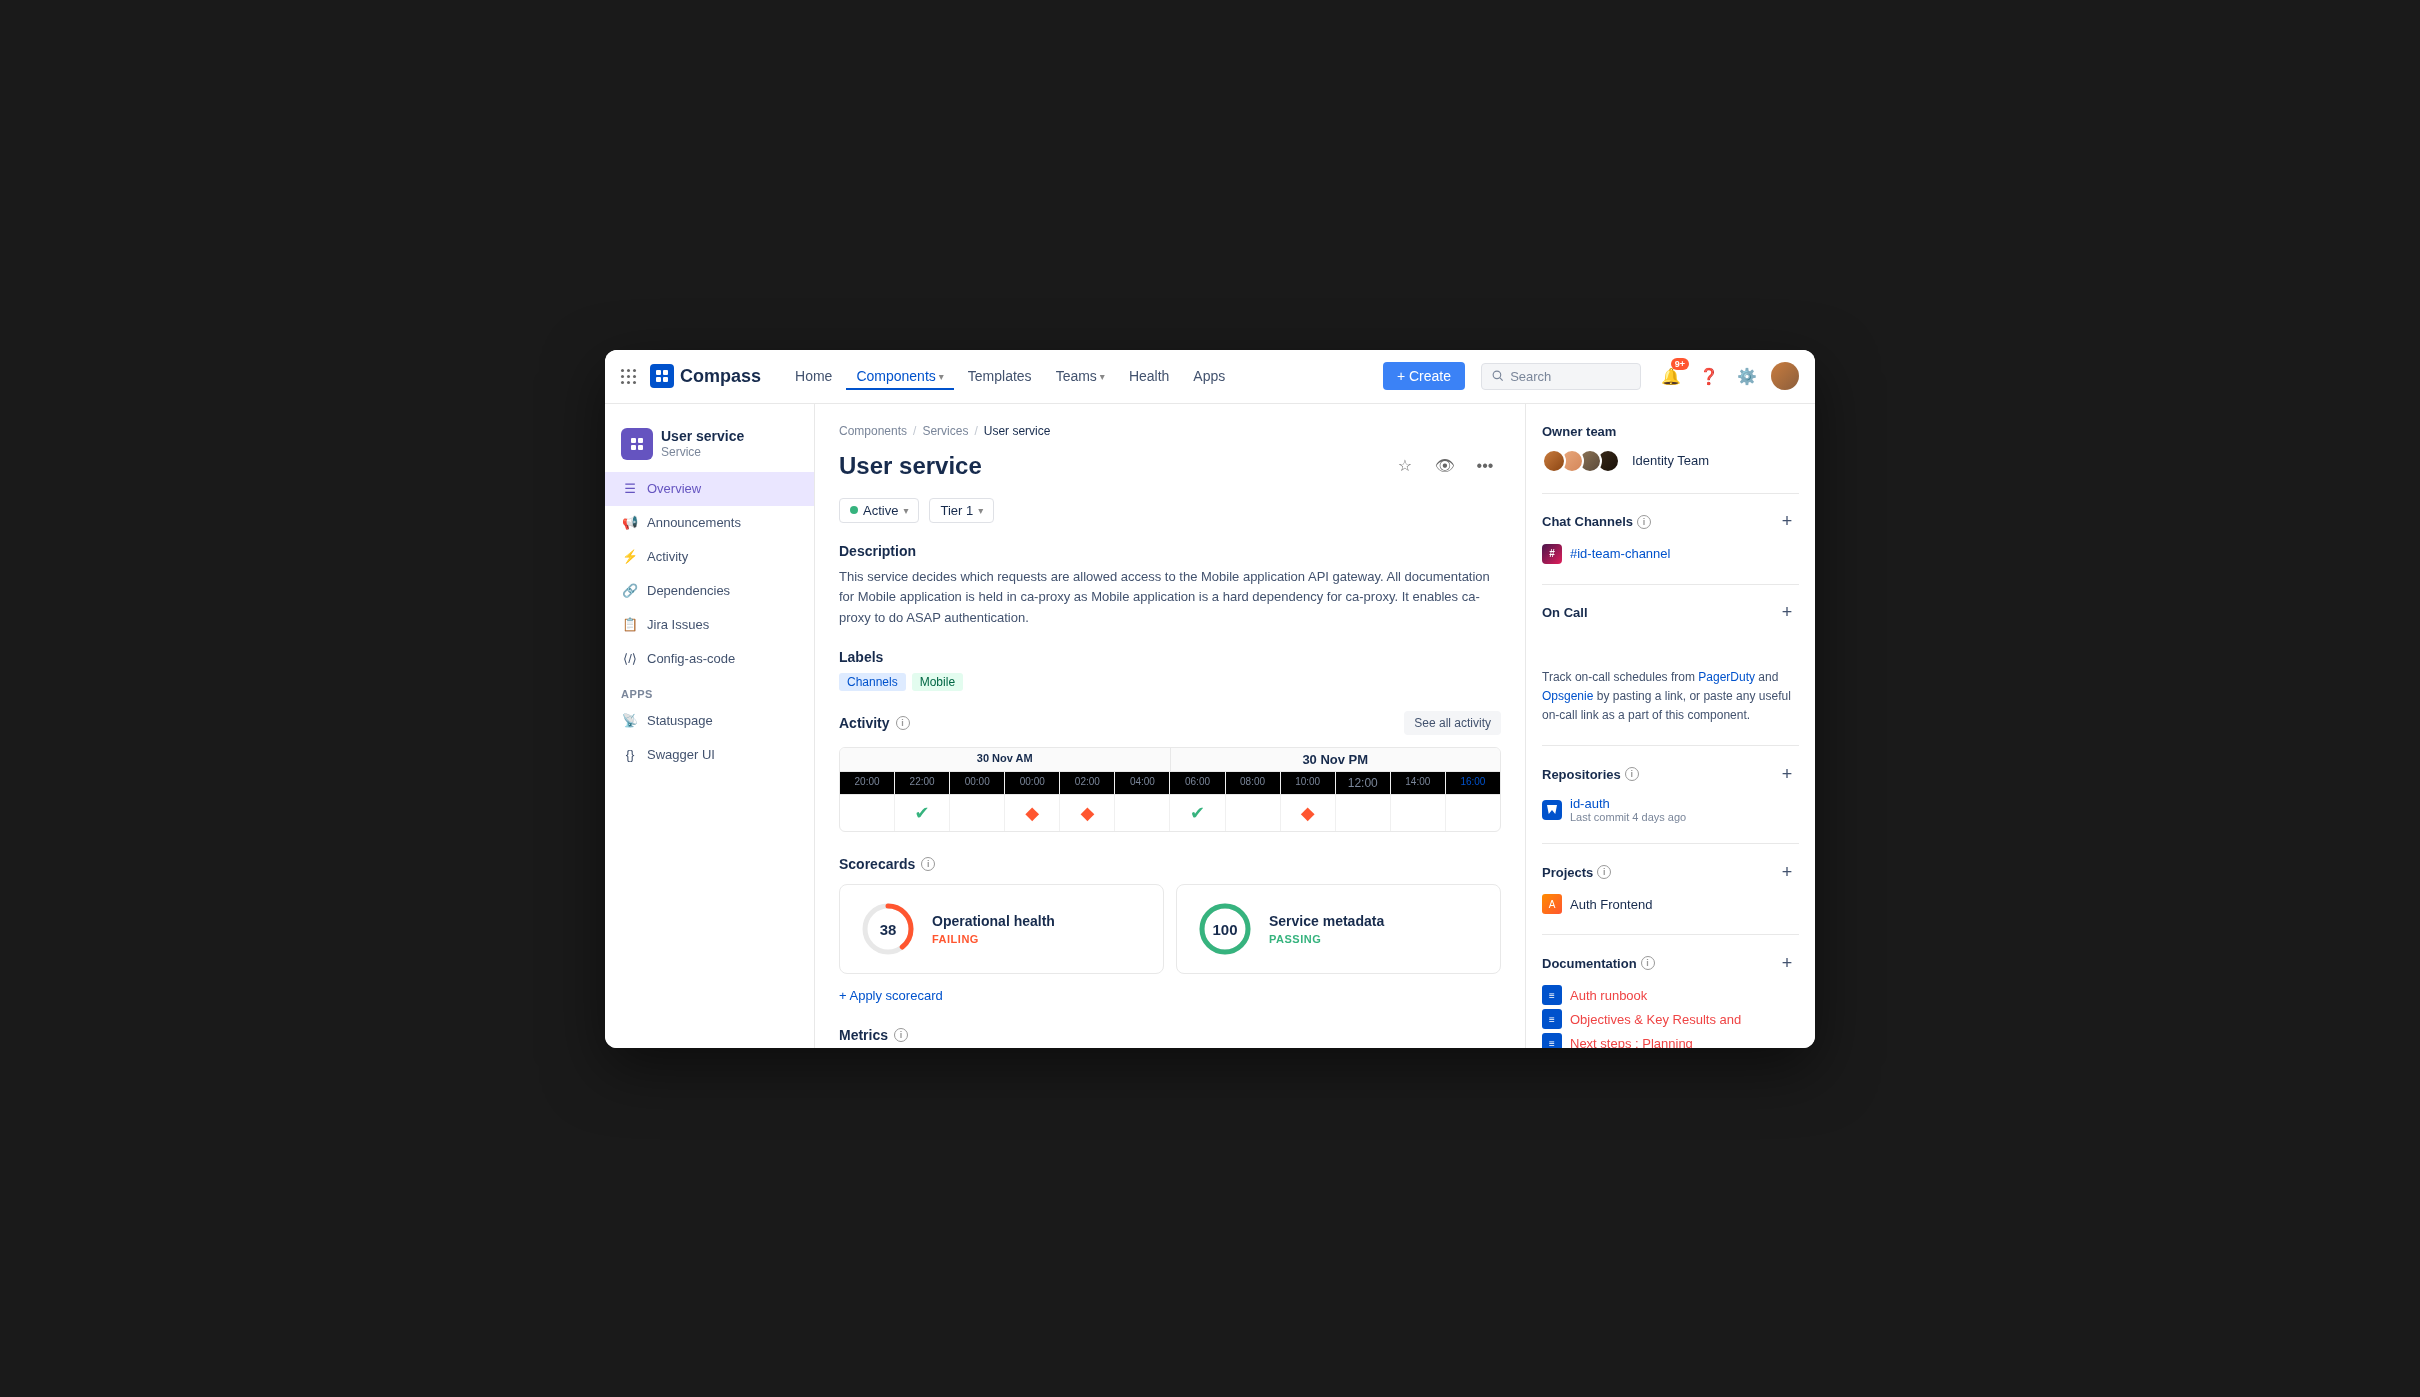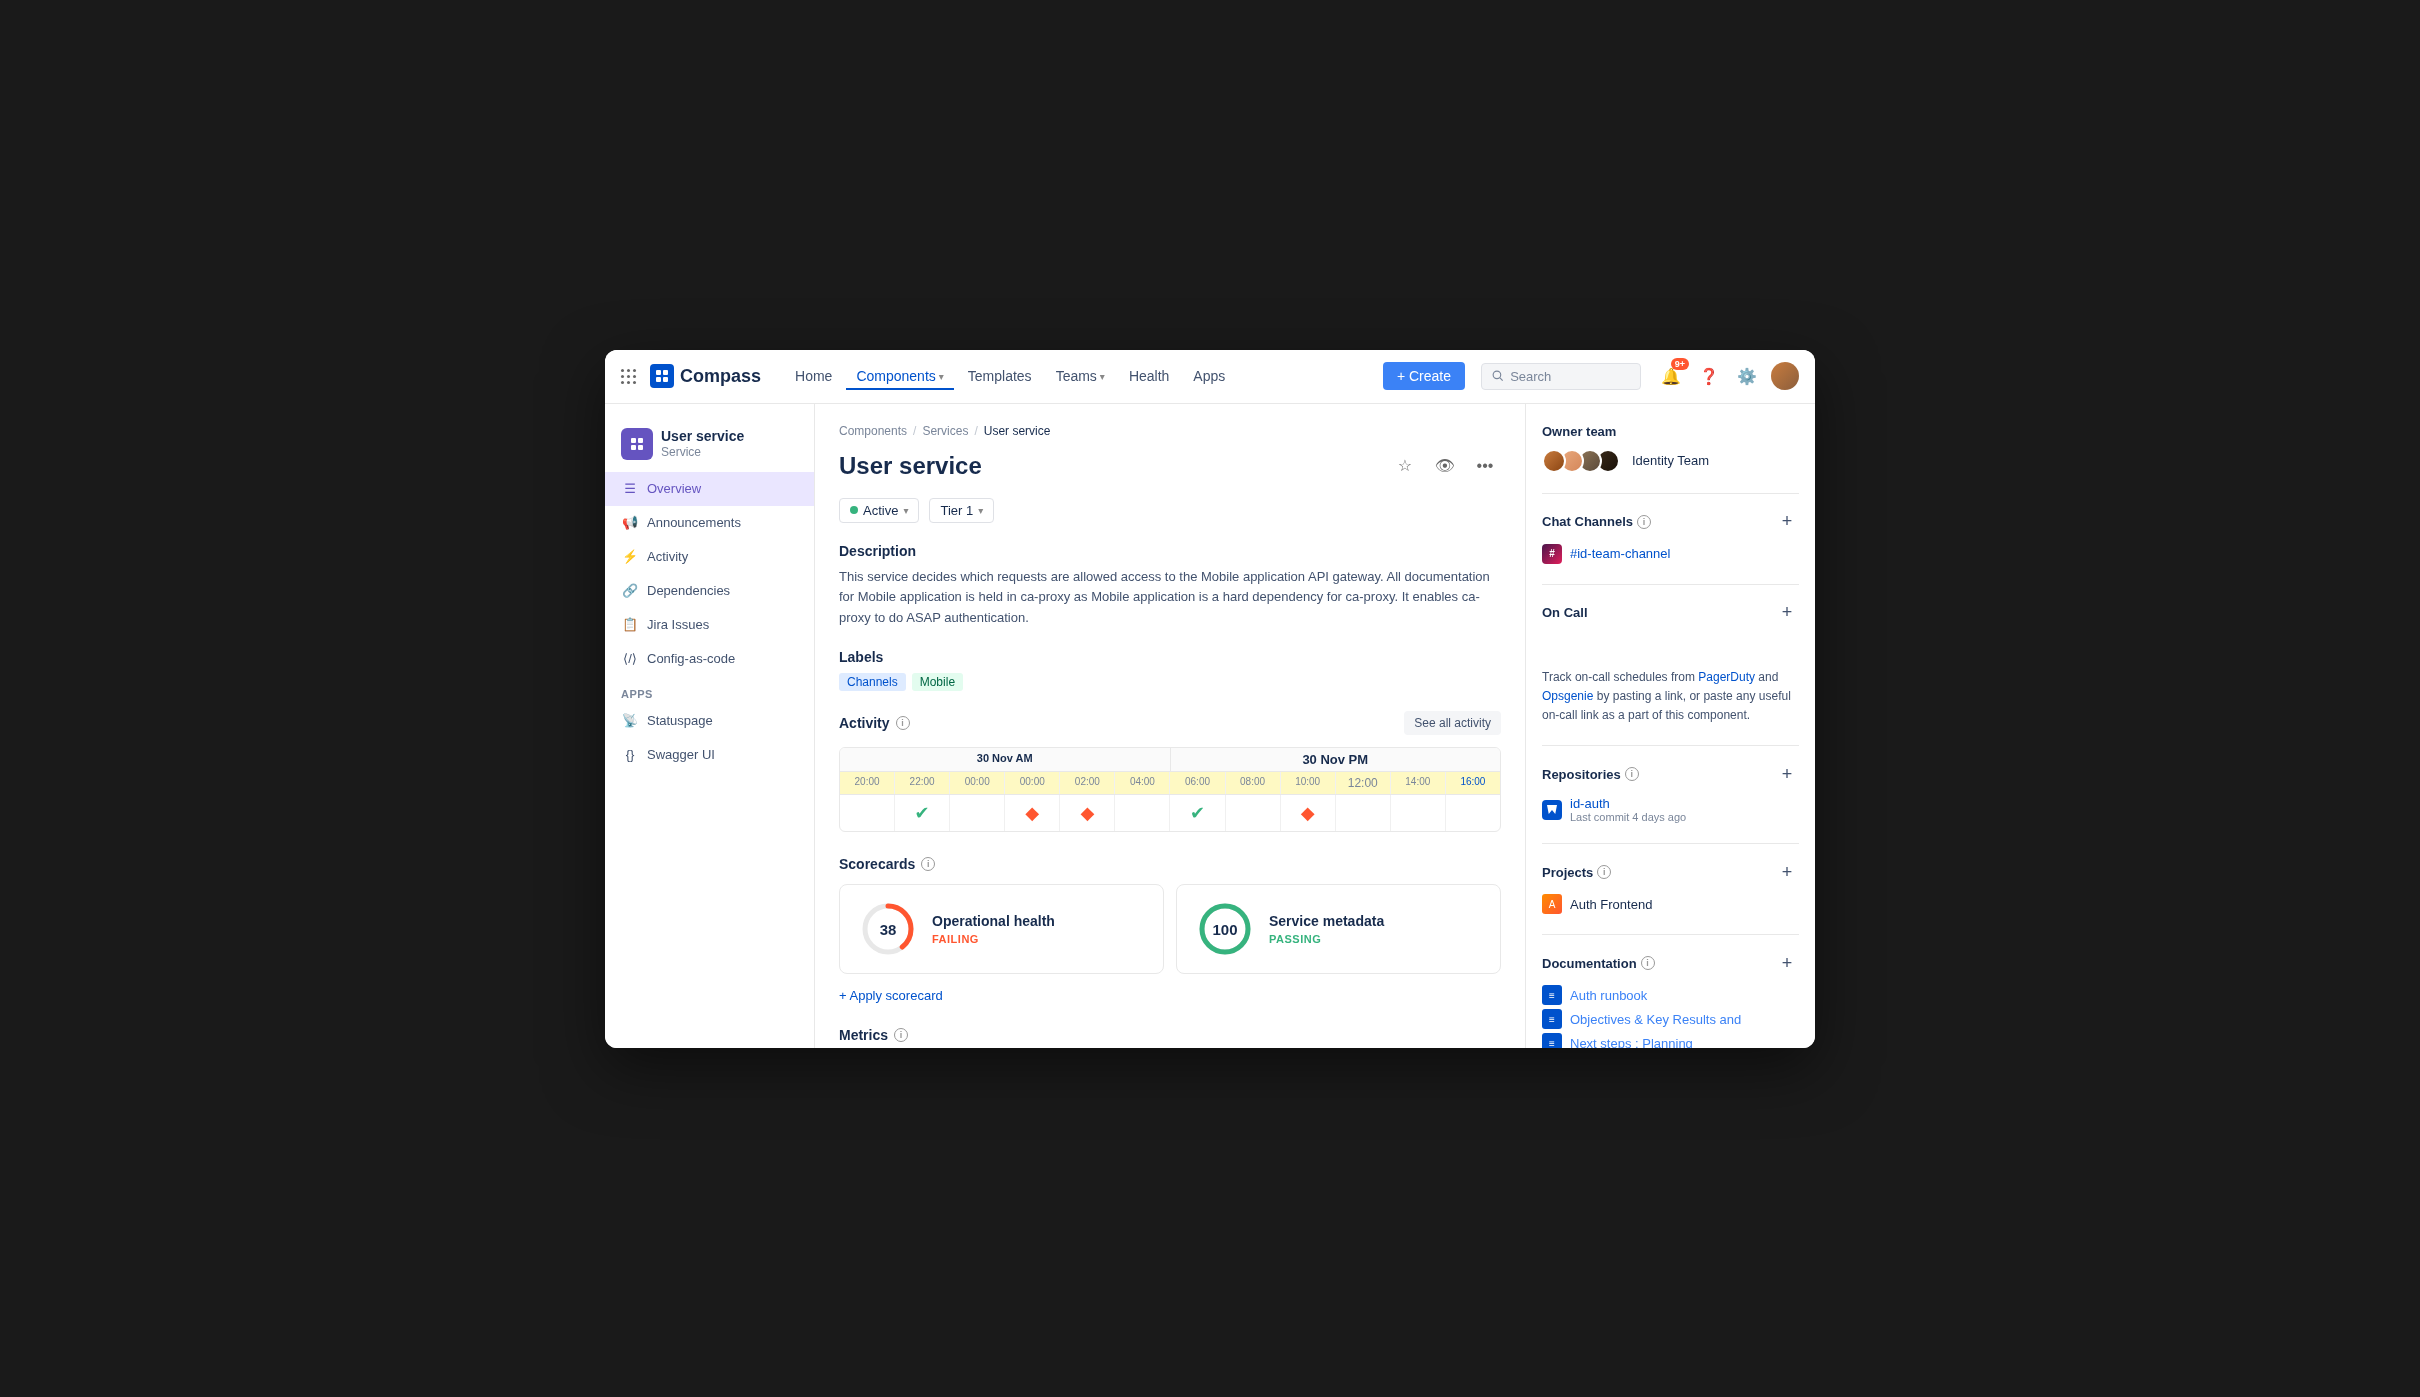--- a/index.html
+++ b/index.html
@@ -112,21 +112,21 @@
     .oncall-text a { color: #0052CC; cursor: pointer; text-decoration: none; }
     .repo-item { display: flex; align-items: center; gap: 8px; }
     .bitbucket-icon { width: 20px; height: 20px; background: #0052CC; border-radius: 4px; display: flex; align-items: center; justify-content: center; }
     .repo-info { display: flex; flex-direction: column; }
     .repo-name { font-size: 13px; color: #0052CC; cursor: pointer; font-weight: 500; }
     .repo-meta { font-size: 11px; color: #7a869a; }
     .project-item { display: flex; align-items: center; gap: 8px; font-size: 13px; color: #172B4D; }
     .project-icon { width: 20px; height: 20px; border-radius: 3px; background: linear-gradient(135deg, #FF8B00, #FF5630); display: flex; align-items: center; justify-content: center; color: #fff; font-size: 10px; }
     .doc-item { display: flex; align-items: center; gap: 8px; font-size: 13px; margin-bottom: 4px; }
     .doc-icon { width: 20px; height: 20px; background: #0052CC; border-radius: 3px; display: flex; align-items: center; justify-content: center; color: #fff; font-size: 10px; }
-    .doc-name { color: #3b82f6; cursor: pointer; }
+    .doc-name { color: #ef4444; cursor: pointer; }
     .divider { height: 1px; background: #e8e8e8; margin: 4px 0 16px; }
   </style>
 </head>
 <body>
 
 <div class="window">
 
   <nav class="topnav">
     <div class="nav-grid">
       <span></span>
@@ -301,21 +301,21 @@
           </div>
           <button class="see-all-btn">See all activity</button>
         </div>
         <div class="activity-timeline">
 
           <div style="display:flex; background:#fafafa; border-bottom:1px solid #e8e8e8;">
             <div style="flex:6; text-align:center; font-size:11px; font-weight:600; color:#172B4D; padding:4px; border-right:1px solid #e8e8e8;">30 Nov AM</div>
             <div style="flex:6; text-align:center; font-size:13px; font-weight:600; color:#172B4D; padding:4px;">30 Nov PM</div>
           </div>
 
-          <div style="display:flex; background:#fef9c3; border-bottom:1px solid #e8e8e8;">
+          <div style="display:flex; background:#000000; border-bottom:1px solid #e8e8e8;">
             <div style="flex:1; text-align:center; font-size:10px; color:#7a869a; padding:4px 2px; border-right:1px solid #f0f0f0;">20:00</div>
             <div style="flex:1; text-align:center; font-size:10px; color:#7a869a; padding:4px 2px; border-right:1px solid #f0f0f0;">22:00</div>
             <div style="flex:1; text-align:center; font-size:10px; color:#7a869a; padding:4px 2px; border-right:1px solid #f0f0f0;">00:00</div>
             <div style="flex:1; text-align:center; font-size:10px; color:#7a869a; padding:4px 2px; border-right:1px solid #f0f0f0;">00:00</div>
             <div style="flex:1; text-align:center; font-size:10px; color:#7a869a; padding:4px 2px; border-right:1px solid #f0f0f0;">02:00</div>
             <div style="flex:1; text-align:center; font-size:10px; color:#7a869a; padding:4px 2px; border-right:1px solid #f0f0f0;">04:00</div>
             <div style="flex:1; text-align:center; font-size:10px; color:#7a869a; padding:4px 2px; border-right:1px solid #f0f0f0;">06:00</div>
             <div style="flex:1; text-align:center; font-size:10px; color:#7a869a; padding:4px 2px; border-right:1px solid #f0f0f0;">08:00</div>
             <div style="flex:1; text-align:center; font-size:10px; color:#7a869a; padding:4px 2px; border-right:1px solid #f0f0f0;">10:00</div>
             <div style="flex:1; text-align:center; font-size:12px; color:#7a869a; padding:4px 2px; border-right:1px solid #f0f0f0;">12:00</div>

